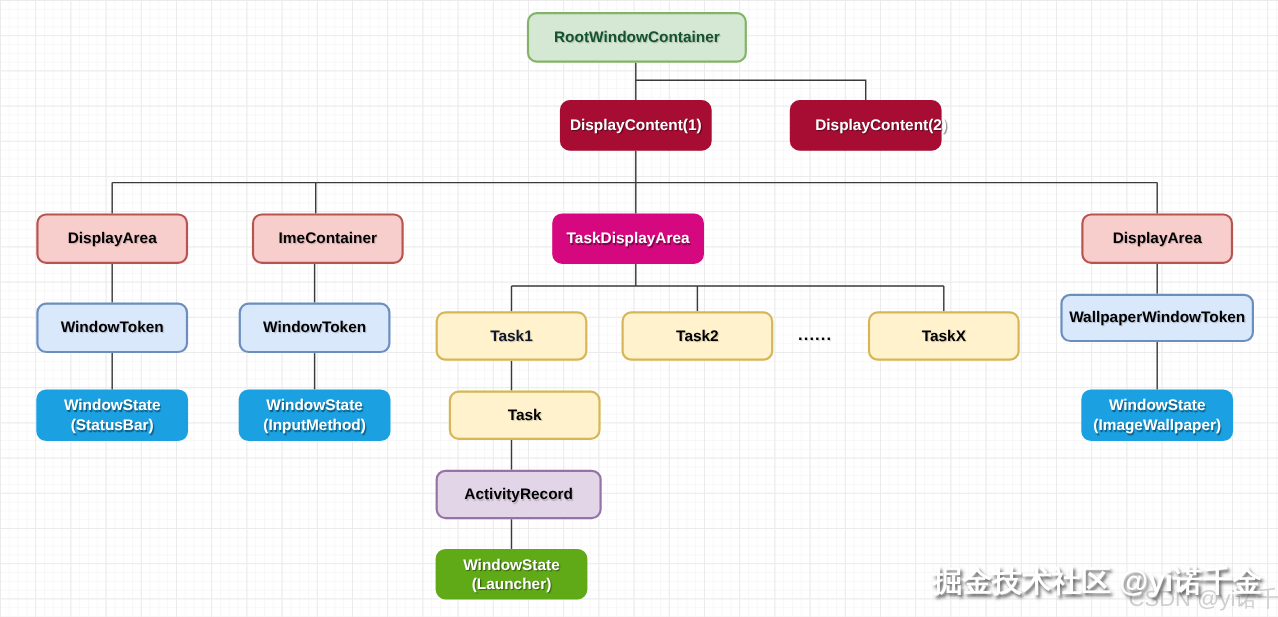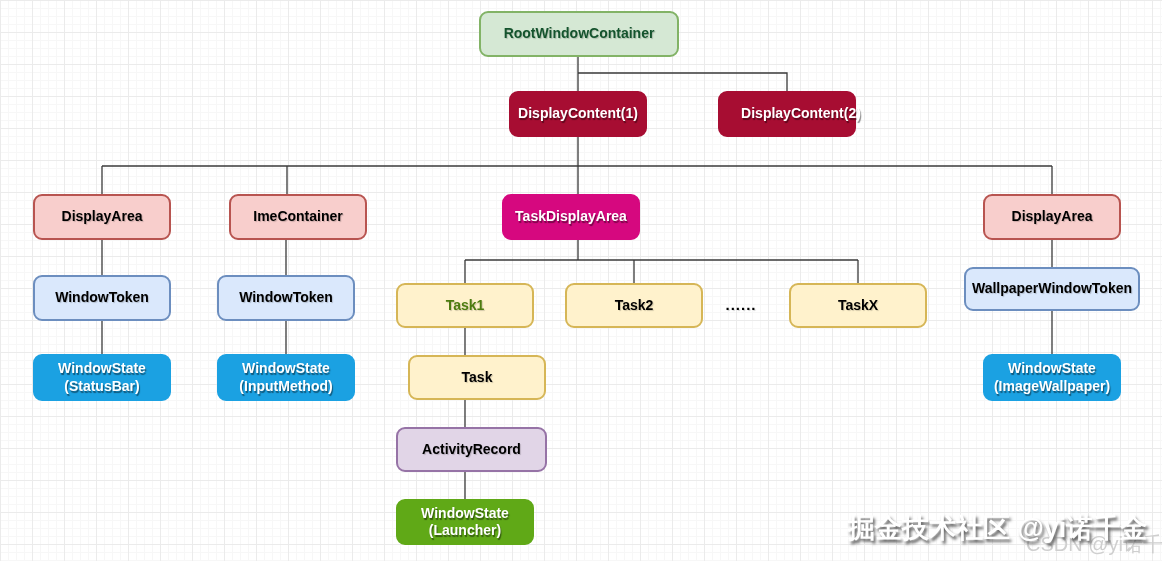--- a/index.html
+++ b/index.html
@@ -98,21 +98,21 @@
   <div id="nodes">
       <div class="node" style="left: 479px; top: 11px; width: 200px; height: 46px; background: rgb(213, 232, 212); border: 2px solid rgb(130, 179, 102); color: #14532d;">RootWindowContainer</div>
       <div class="node light-text" style="left: 509px; top: 91px; width: 138px; height: 46px; background: rgb(167, 13, 50); border: 2px solid rgb(167, 13, 50); color: rgb(255, 255, 255);">DisplayContent(1)</div>
       <div class="node light-text" style="left: 718px; top: 91px; width: 138px; height: 46px; background: rgb(167, 13, 50); border: 2px solid rgb(167, 13, 50); color: rgb(255, 255, 255); padding-left: 28px;">DisplayContent(2)</div>
       <div class="node" style="left: 33px; top: 194px; width: 138px; height: 46px; background: rgb(248, 206, 204); border: 2px solid rgb(184, 84, 80); color: rgb(0, 0, 0);">DisplayArea</div>
       <div class="node" style="left: 217px; top: 194px; width: 138px; height: 46px; background: rgb(248, 206, 204); border: 2px solid rgb(184, 84, 80); color: rgb(0, 0, 0); margin-left: 12px;">ImeContainer</div>
       <div class="node light-text" style="left: 502px; top: 194px; width: 138px; height: 46px; background: rgb(214, 8, 127); border: 2px solid rgb(214, 8, 127); color: rgb(255, 255, 255);">TaskDisplayArea</div>
       <div class="node" style="left: 983px; top: 194px; width: 138px; height: 46px; background: rgb(248, 206, 204); border: 2px solid rgb(184, 84, 80); color: rgb(0, 0, 0);">DisplayArea</div>
       <div class="node" style="left: 33px; top: 275px; width: 138px; height: 46px; background: rgb(218, 232, 252); border: 2px solid rgb(108, 142, 191); color: rgb(0, 0, 0);">WindowToken</div>
       <div class="node" style="left: 217px; top: 275px; width: 138px; height: 46px; background: rgb(218, 232, 252); border: 2px solid rgb(108, 142, 191); color: rgb(0, 0, 0);">WindowToken</div>
-      <div class="node" style="left: 396px; top: 283px; width: 138px; height: 45px; background: rgb(255, 242, 204); border: 2px solid rgb(214, 182, 86); color: #4d7c0f;">Task1</div>
+      <div class="node" style="left: 396px; top: 283px; width: 138px; height: 45px; background: rgb(255, 242, 204); border: 2px solid rgb(214, 182, 86); color: #0f172a;">Task1</div>
       <div class="node" style="left: 565px; top: 283px; width: 138px; height: 45px; background: rgb(255, 242, 204); border: 2px solid rgb(214, 182, 86); color: rgb(0, 0, 0);">Task2</div>
       <div class="node no-box" style="left: 714px; top: 290px; width: 54px; height: 30px; background: transparent; border: 2px solid transparent; color: rgb(0, 0, 0);">......</div>
       <div class="node" style="left: 789px; top: 283px; width: 138px; height: 45px; background: rgb(255, 242, 204); border: 2px solid rgb(214, 182, 86); color: rgb(0, 0, 0);">TaskX</div>
       <div class="node" style="left: 964px; top: 267px; width: 176px; height: 44px; background: rgb(218, 232, 252); border: 2px solid rgb(108, 142, 191); color: rgb(0, 0, 0);">WallpaperWindowToken</div>
       <div class="node light-text" style="left: 33px; top: 354px; width: 138px; height: 47px; background: rgb(27, 161, 226); border: 2px solid rgb(27, 161, 226); color: rgb(255, 255, 255);">WindowState
 (StatusBar)</div>
       <div class="node light-text" style="left: 217px; top: 354px; width: 138px; height: 47px; background: rgb(27, 161, 226); border: 2px solid rgb(27, 161, 226); color: rgb(255, 255, 255);">WindowState
 (InputMethod)</div>
       <div class="node" style="left: 408px; top: 355px; width: 138px; height: 45px; background: rgb(255, 242, 204); border: 2px solid rgb(214, 182, 86); color: rgb(0, 0, 0);">Task</div>
       <div class="node light-text" style="left: 983px; top: 354px; width: 138px; height: 47px; background: rgb(27, 161, 226); border: 2px solid rgb(27, 161, 226); color: rgb(255, 255, 255);">WindowState

